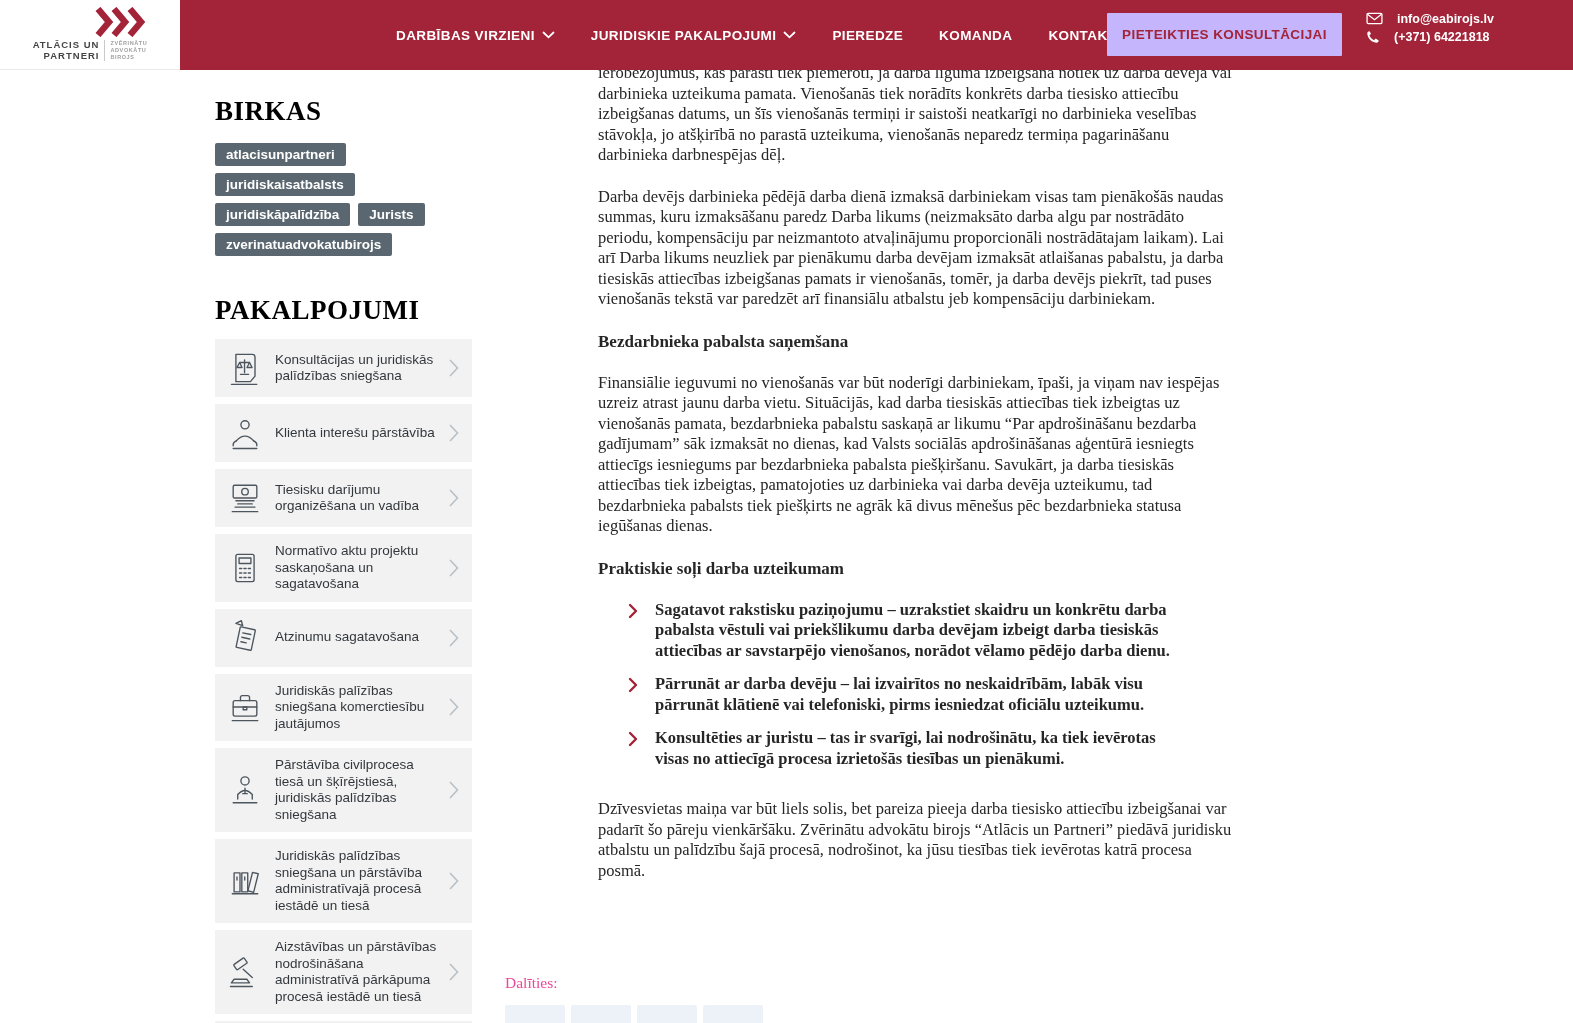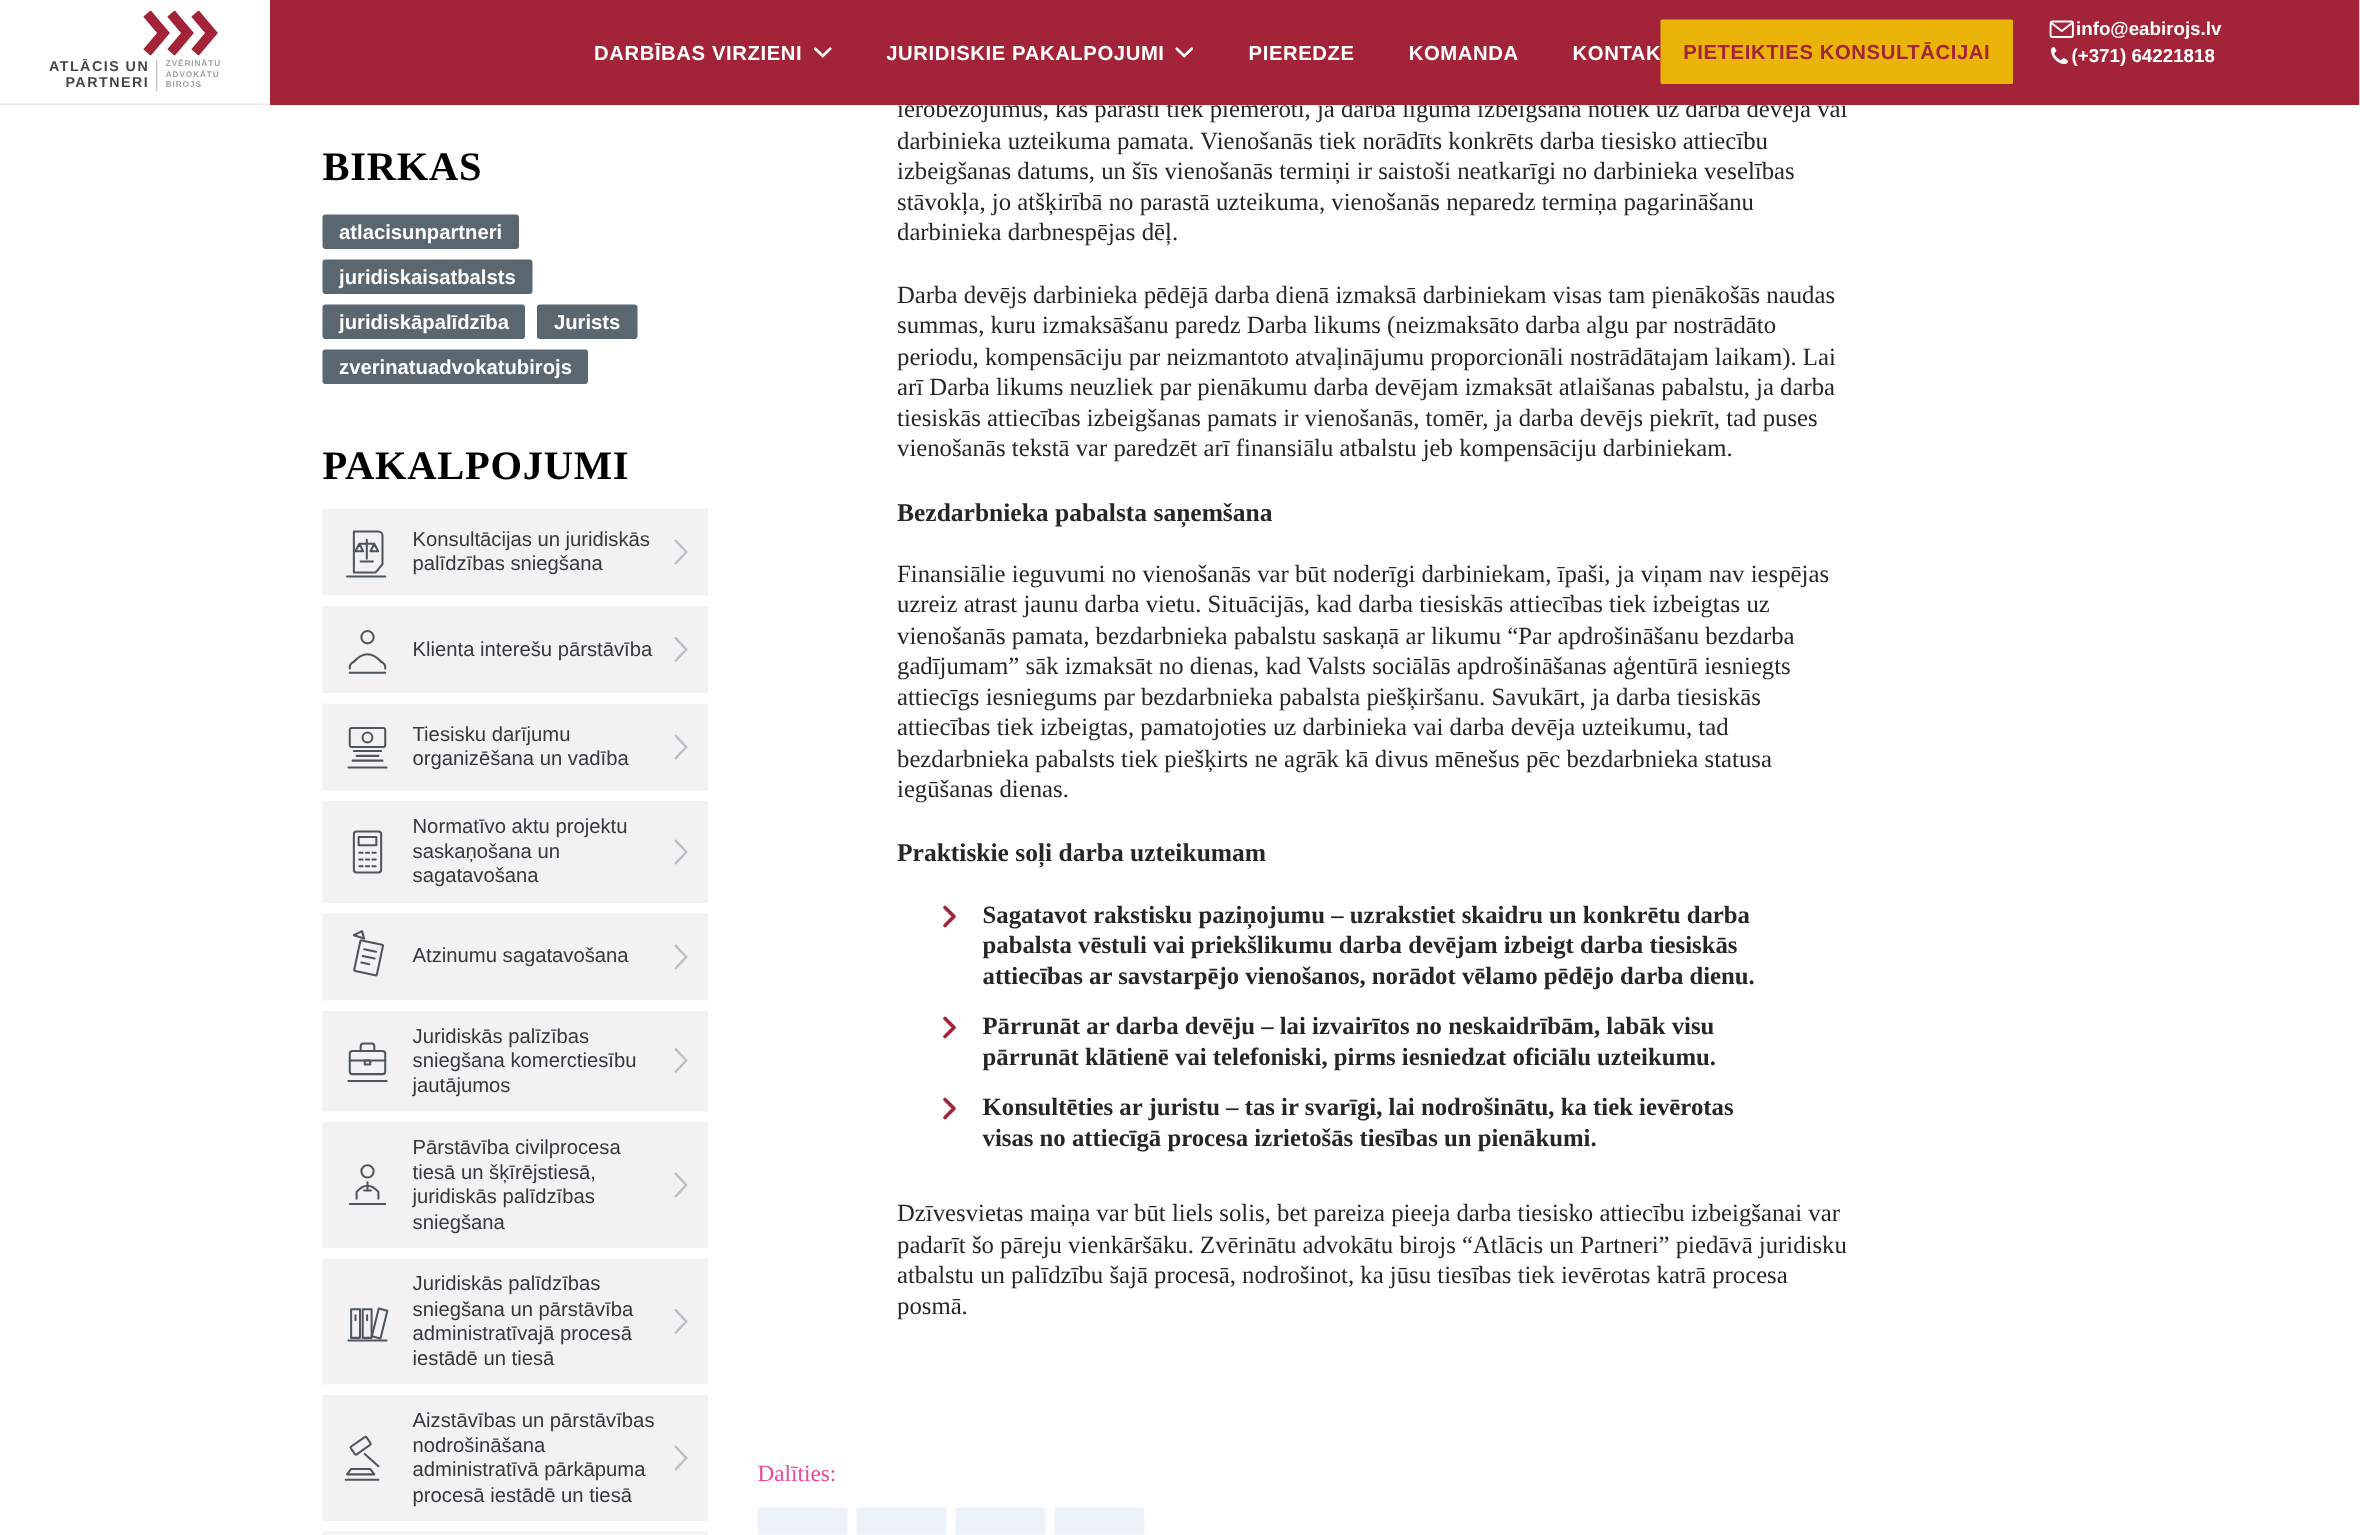--- a/index.html
+++ b/index.html
@@ -38,26 +38,26 @@
     font-size:5.5px;letter-spacing:.6px;color:#a0a0a0;line-height:7px;font-weight:bold;
   }
   .nav{
     position:absolute;left:396px;top:0;height:70px;display:flex;align-items:center;gap:36px;
   }
   .nav-item{
     display:flex;align-items:center;gap:7px;color:#fff;font-weight:bold;
     font-size:13.5px;letter-spacing:.4px;cursor:pointer;white-space:nowrap;text-align:center;
   }
   .cta{
-    position:absolute;left:1107px;top:13px;width:235px;height:43px;background:#eab308;
+    position:absolute;left:1107px;top:13px;width:235px;height:43px;background:#c4b5fd;
     border:none;color:var(--accent);font-family:"Liberation Sans",sans-serif;
     font-weight:bold;font-size:13.5px;letter-spacing:.4px;cursor:pointer;border-radius:1px;
   }
   .contacts{position:absolute;left:1366px;top:12px;display:flex;flex-direction:column;gap:4px;}
-  .contact-row{display:flex;align-items:flex-end;gap:1px;color:#fff;font-size:12.5px;font-weight:bold;cursor:pointer;}
+  .contact-row{display:flex;align-items:flex-start;gap:14px;color:#fff;font-size:12.5px;font-weight:bold;cursor:pointer;}
   
   .sidebar{position:absolute;left:215px;top:96px;width:257px;}
   .side-heading{
     font-size:27px;font-weight:bold;color:#000000;letter-spacing:.5px;line-height:30px;font-family:Liberation Serif, serif;
   }
   .tags{margin-top:17px;display:flex;flex-wrap:wrap;gap:7px 8px;}
   .tag{
     background:var(--tag-bg);color:#fff;font-size:13.5px;font-weight:bold;
     padding:3.5px 11px 4.5px;border-radius:2px;cursor:pointer;white-space:nowrap;
   }

